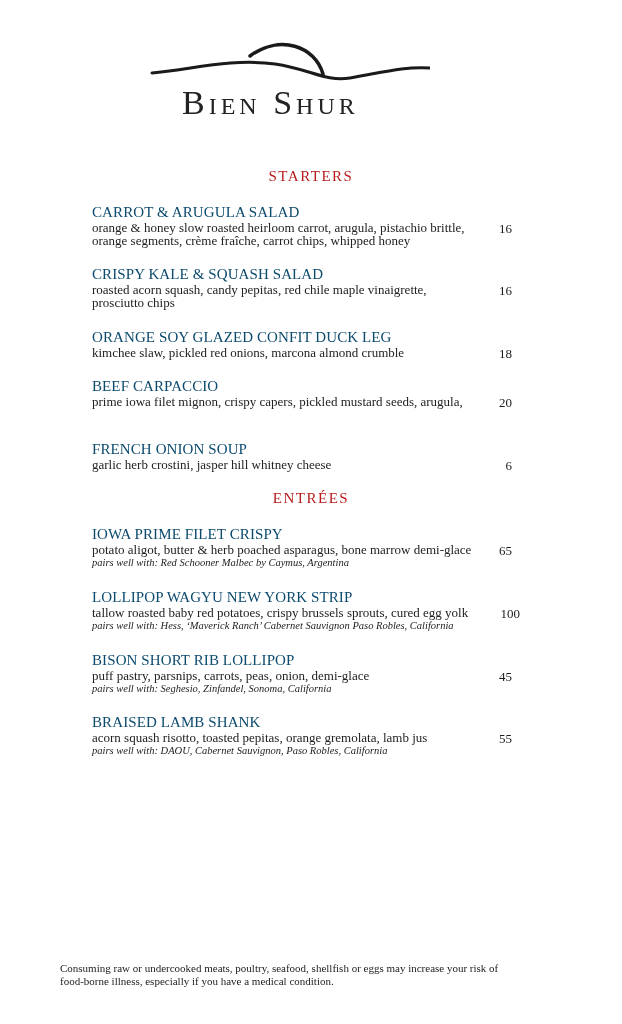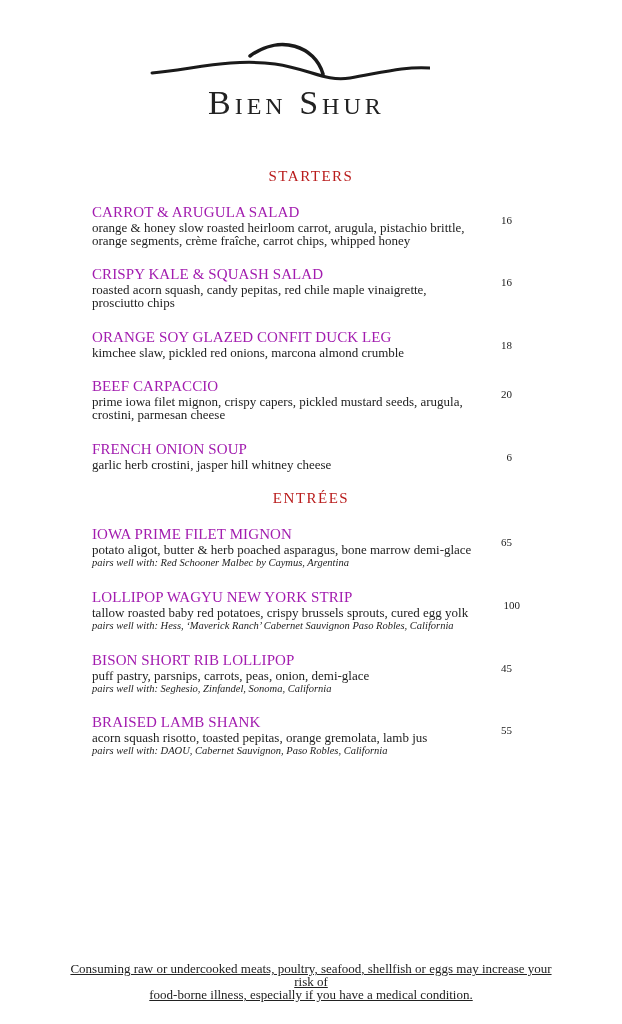--- a/index.html
+++ b/index.html
@@ -3,36 +3,36 @@
   <meta charset="utf-8">
   <style>
     html, body { margin: 0; padding: 0; background: #ffffff; }
     body {
       width: 622px; height: 1024px; position: relative; overflow: hidden;
       font-family: "Liberation Serif", "DejaVu Serif", serif; color: #1a1a1a;
     }
     .logo { position: absolute; left: 150px; top: 36px; width: 280px; height: 90px; }
     .logo svg { position: absolute; left: 0; top: 0; }
     .logo-text {
-      position: absolute; left: 58px; top: 48px; width: 240px;
+      position: absolute; left: 32px; top: 48px; width: 240px;
       font-size: 34px; letter-spacing: 4px; color: #222; font-variant: small-caps;
       white-space: nowrap;
     }
     .section-title {
       position: absolute; left: 0; width: 622px; text-align: center;
       font-size: 15px; letter-spacing: 1.5px; color: #b91c1c;
     }
     .item { position: absolute; left: 92px; width: 420px; }
-    .item-name { font-size: 15px; line-height: 17px; color: #a21caf; letter-spacing: 0.1px; }
-    .item-price { position: absolute; right: 0; top: 8px; font-size: 11px; line-height: 17px; }
+    .item-name { font-size: 15px; line-height: 17px; color: #0c4a6e; letter-spacing: 0.1px; }
+    .item-price { position: absolute; right: 0; top: 16px; font-size: 13px; line-height: 17px; }
     .item-desc { font-size: 13px; line-height: 13px; color: #222; }
     .item-pair { font-size: 10.5px; line-height: 13px; font-style: italic; color: #222; }
     .disclaimer {
       position: absolute; left: 60px; width: 502px; top: 962px;
-      text-align: center; font-size: 13px; line-height: 13px; color: #222; text-decoration: underline;
+      font-size: 11px; line-height: 13px; color: #222;
     }
   </style>
 </head>
 <body>
 
 <div class="logo">
   <svg width="280" height="60" viewBox="0 0 280 60">
     <path d="M2 37 C 40 34, 80 22, 125 28 C 160 33, 175 46, 200 42 C 230 37, 255 30, 280 32" fill="none" stroke="#1a1a1a" stroke-width="3" stroke-linecap="round"></path>
     <path d="M100 20 C 130 -2, 165 10, 173 38" fill="none" stroke="#1a1a1a" stroke-width="3.5" stroke-linecap="round"></path>
   </svg>
@@ -58,33 +58,32 @@
 <div class="item" style="top:329px">
   <div class="item-name">ORANGE SOY GLAZED CONFIT DUCK LEG</div>
   <div class="item-price">18</div>
   <div class="item-desc">kimchee slaw, pickled red onions, marcona almond crumble</div>
 </div>
 
 <div class="item" style="top:378px">
   <div class="item-name">BEEF CARPACCIO</div>
   <div class="item-price">20</div>
   <div class="item-desc">prime iowa filet mignon, crispy capers, pickled mustard seeds, arugula,</div>
-  <div class="item-desc">crostini, parmesan cheese</div>
 </div>
 
 <div class="item" style="top:441px">
   <div class="item-name">FRENCH ONION SOUP</div>
   <div class="item-price">6</div>
   <div class="item-desc">garlic herb crostini, jasper hill whitney cheese</div>
 </div>
 
 <div class="section-title" style="top:490px">ENTRÉES</div>
 
 <div class="item" style="top:526px">
-  <div class="item-name">IOWA PRIME FILET MIGNON</div>
+  <div class="item-name">IOWA PRIME FILET CRISPY</div>
   <div class="item-price">65</div>
   <div class="item-desc">potato aligot, butter &amp; herb poached asparagus, bone marrow demi-glace</div>
   <div class="item-pair">pairs well with: Red Schooner Malbec by Caymus, Argentina</div>
 </div>
 
 <div class="item" style="top:589px">
   <div class="item-name">LOLLIPOP WAGYU NEW YORK STRIP</div>
   <div class="item-price" style="right:-8px">100</div>
   <div class="item-desc">tallow roasted baby red potatoes, crispy brussels sprouts, cured egg yolk</div>
   <div class="item-pair" style="white-space:nowrap">pairs well with: Hess, ‘Maverick Ranch’ Cabernet Sauvignon Paso Robles, California</div>

